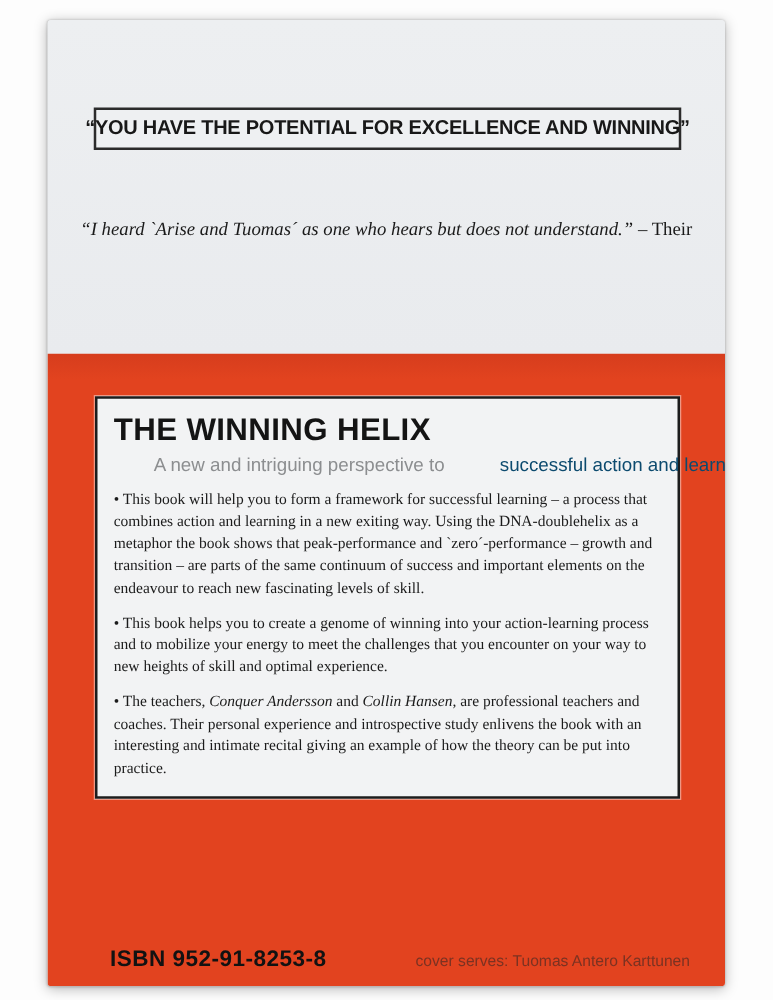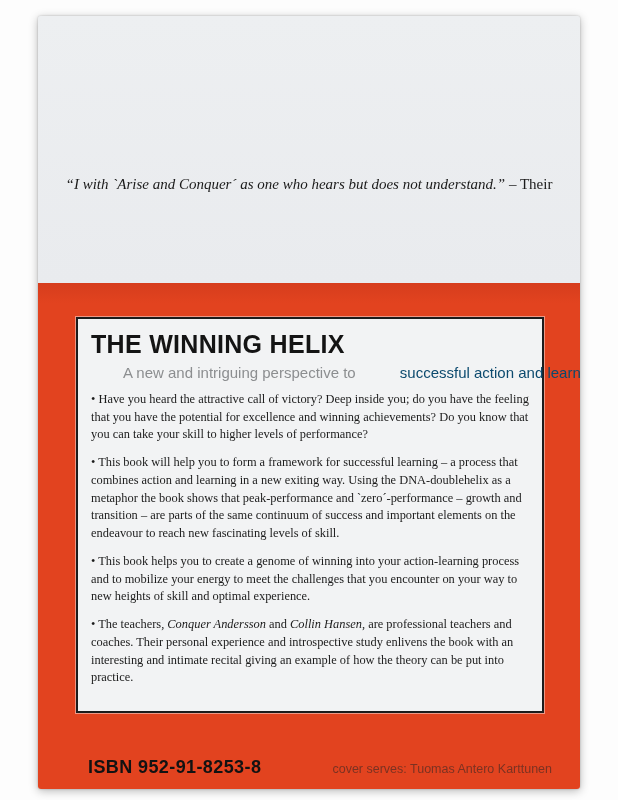--- a/index.html
+++ b/index.html
@@ -72,21 +72,21 @@
   }
   .panel {
     position: absolute;
     left: 38px;
     top: 34px;
     width: 468px;
     box-sizing: border-box;
     background: #f2f3f4;
     border: 2px solid #1c1c1c;
     box-shadow: 0 0 0 1px rgba(255,255,255,0.45);
-    padding: 9px 13px 22px 13px;
+    padding: 9px 13px 11px 13px;
   }
   .panel-title {
     font-size: 25px;
     font-weight: bold;
     letter-spacing: 0.3px;
     color: #141414;
     margin: 2px 0 5px 0;
     white-space: nowrap;
   }
   .panel-subtitle {
@@ -129,33 +129,35 @@
     color: #7b3222;
   }
 </style>
 </head>
 <body>
 
 <div class="stage">
   <div class="book">
 
     <div class="cover-top">
+      <div class="banner-box">
+        <span class="banner-text">“YOU HAVE THE POTENTIAL FOR EXCELLENCE AND WINNING”</span>
+      </div>
       <div class="quote-line">
-        <span class="qtext">“I with `Arise and Conquer´ as one who hears but does not understand.”</span><span class="qattr"> – Their</span>
+        <span class="qtext">“I heard `Arise and Tuomas´ as one who hears but does not understand.”</span><span class="qattr"> – Their</span>
       </div>
     </div>
 
     <div class="cover-orange">
       <div class="panel">
         <div class="panel-title">THE WINNING HELIX</div>
         <div class="panel-subtitle">
           <span class="sub-gray">A new and intriguing perspective to </span><span class="sub-dark">successful action and learning</span>
         </div>
 
-        <p>• Have you heard the attractive call of victory? Deep inside you; do you have the feeling that you have the potential for excellence and winning achievements? Do you know that you can take your skill to higher levels of performance?</p>
 
         <p>• This book will help you to form a framework for successful learning – a process that combines action and learning in a new exiting way. Using the DNA-doublehelix as a metaphor the book shows that peak-performance and `zero´-performance – growth and transition – are parts of the same continuum of success and important elements on the endeavour to reach new fascinating levels of skill.</p>
 
         <p>• This book helps you to create a genome of winning into your action-learning process and to mobilize your energy to meet the challenges that you encounter on your way to new heights of skill and optimal experience.</p>
 
 
         <p><span>• The teachers, </span><span class="auth">Conquer Andersson</span><span> and </span><span class="auth">Collin Hansen</span><span>, are professional teachers and coaches. Their personal experience and introspective study enlivens the book with an interesting and intimate recital giving an example of how the theory can be put into practice.</span></p>
       </div>
 
       <div class="footer-row">

